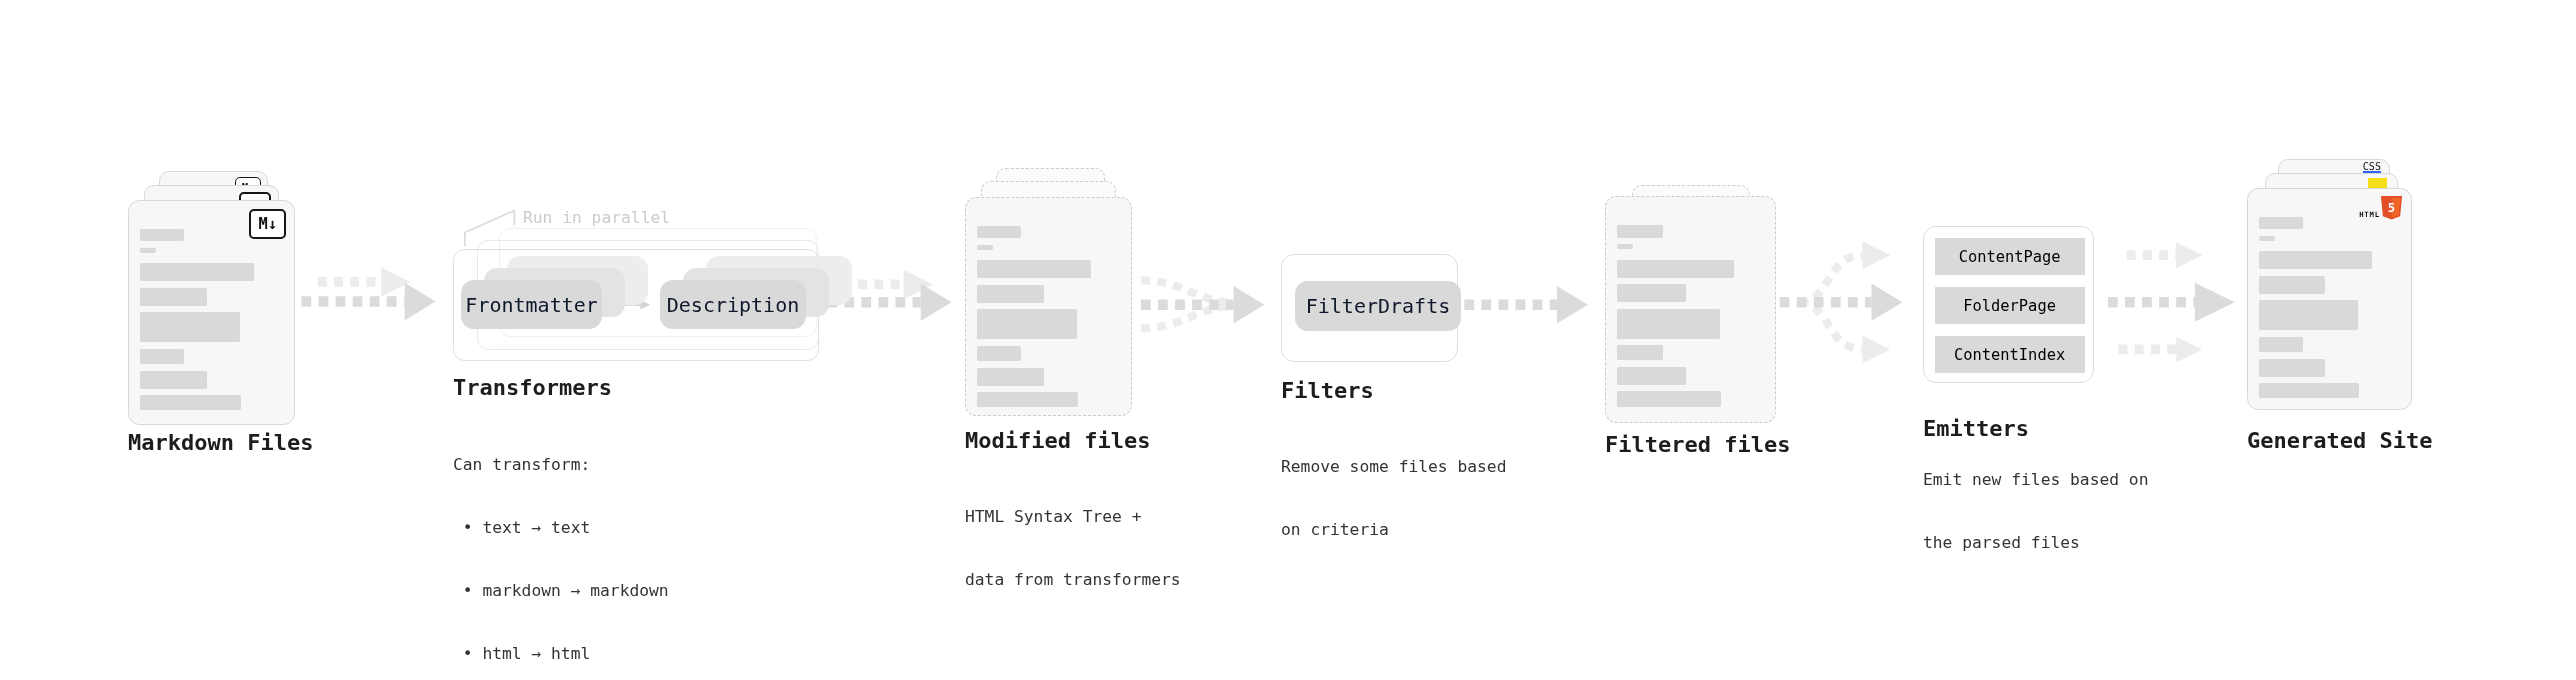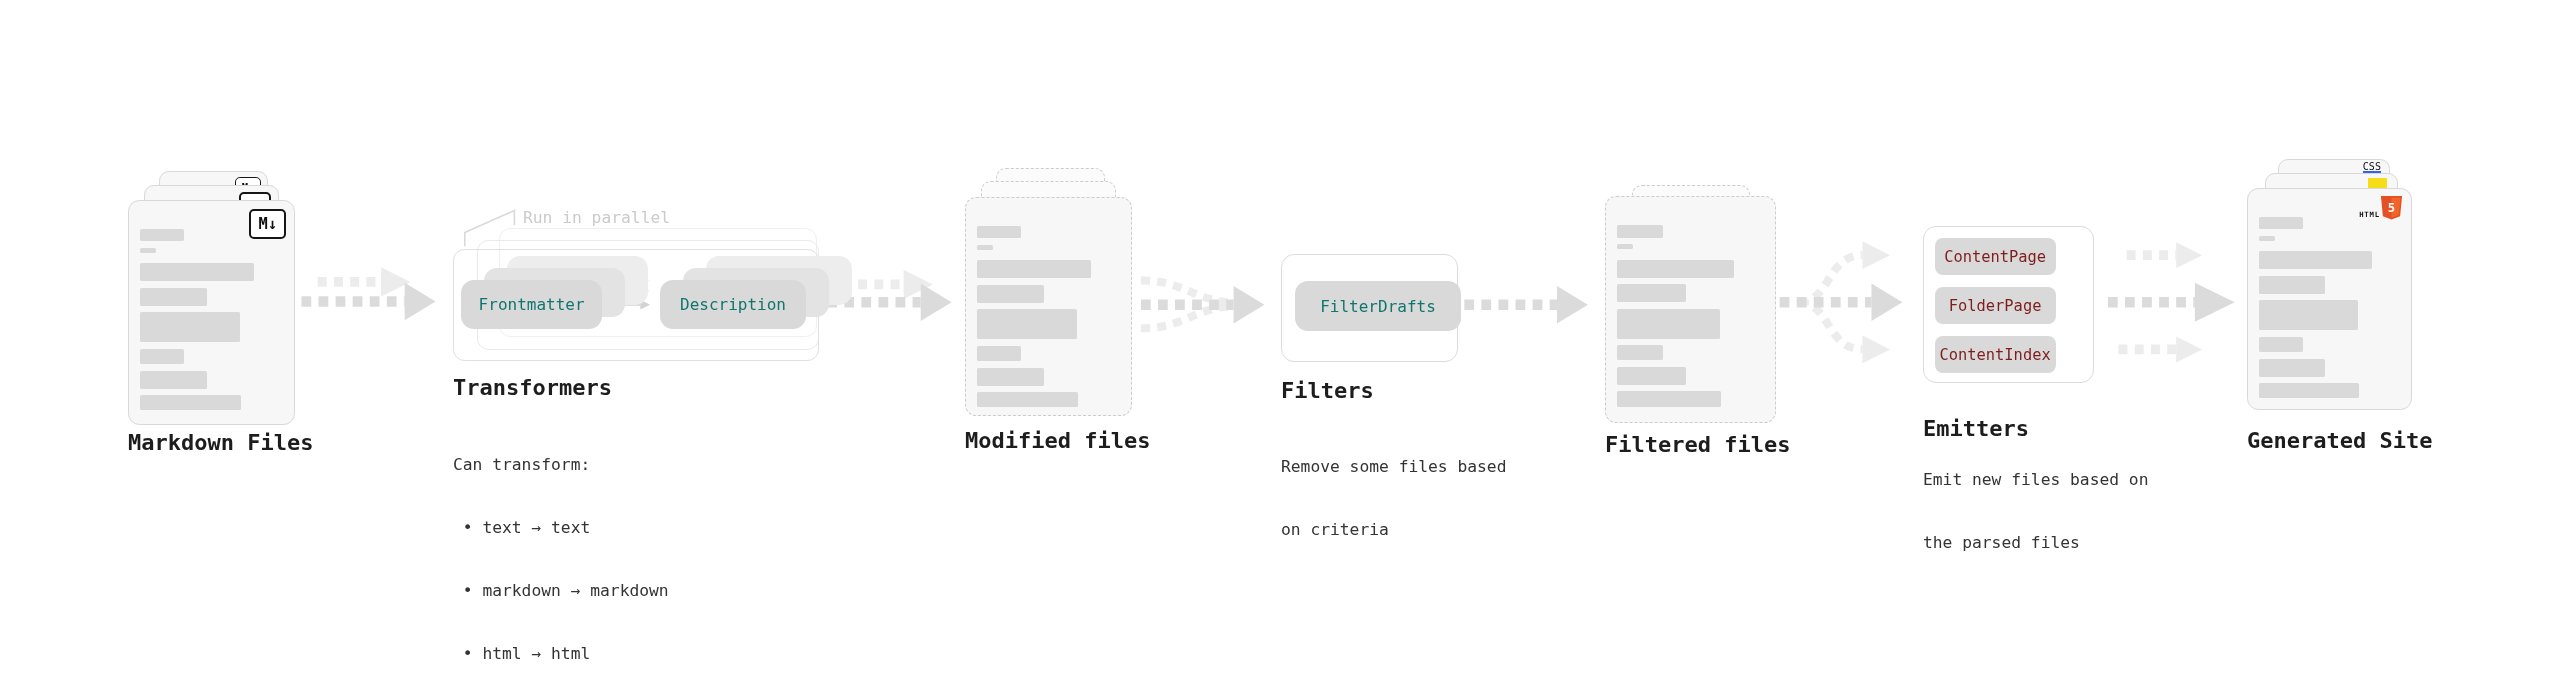--- a/index.html
+++ b/index.html
@@ -37,24 +37,24 @@
   .cssbar{display:block;width:18px;height:3.3px;background:var(--css_blue,#2e63f1);margin-top:0.8px;}
   .jsb{position:absolute;right:9.8px;top:4.1px;width:19.5px;height:11.4px;background:var(--js_yellow,#f5de19);}
   .htmlb{position:absolute;right:8.1px;top:6.5px;display:flex;flex-direction:row;align-items:flex-end;}
   .htmlb-label{font-size:7.3px;font-weight:bold;letter-spacing:0.8px;color:#111;line-height:8.1px;margin-bottom:0.8px;}
 
   
   .tbox{position:absolute;border:1.6px solid #e0e0e0;border-radius:11.4px;background:transparent;box-sizing:border-box;}
   .tbox.l2{border-color:#e9e9e9;}.tbox.l3{border-color:#f0f0f0;}
   .panel{position:absolute;background:#ffffff;border:1.6px solid #dcdcdc;border-radius:13px;box-sizing:border-box;}
   .node{position:absolute;background:#d9d9d9;border-radius:13px;display:flex;align-items:center;
-        justify-content:center;font-size:16px;color:#0f766e;white-space:pre;}
+        justify-content:center;font-size:20px;color:#0f172a;white-space:pre;}
   .node.g2{background:#e3e3e3;}.node.g3{background:#ededed;}
-  .ebtn{position:absolute;left:10.6px;width:121px;height:37px;background:#d9d9d9;border-radius:8px;
-        display:flex;align-items:center;justify-content:center;font-size:15.4px;color:#7f1d1d;}
+  .ebtn{position:absolute;left:10.6px;width:150px;height:37px;background:#d9d9d9;border-radius:0;
+        display:flex;align-items:center;justify-content:center;font-size:15.4px;color:#000000;}
 
   
   .h{position:absolute;font-size:22px;font-weight:600;color:var(--text_dark,#1d1d1d);white-space:pre;}
   .sub{position:absolute;font-size:16.3px;color:var(--text_body,#333);line-height:21px;white-space:pre;}
   .annot{position:absolute;font-size:16.3px;color:var(--annotation_gray,#cbcbcb);white-space:pre;}
 </style>
 </head>
 <body>
 
 <div id="canvas">
@@ -164,20 +164,24 @@
         <i class="bar b3"></i>
           <i class="bar b4"></i>
         <i class="bar b5"></i>
           <i class="bar b6"></i>
         <i class="bar b7"></i>
           <i class="bar b8"></i>
       </div>
     </div>
   </div>
   <div class="h" style="left:965px;top:428px">Modified files</div>
+  <div class="sub" style="left:965px;top:464px">
+    <div>HTML Syntax Tree +</div>
+    <div>data from transformers</div>
+  </div>
 
   <div class="panel" style="left:1281px;top:254px;width:177px;height:108px">
     <div class="node" style="left:13px;top:26px;width:166px;height:50px">FilterDrafts</div>
   </div>
   <div class="h" style="left:1281px;top:378px">Filters</div>
   <div class="sub" style="left:1281px;top:414px">
     <div>Remove some files based</div>
     <div>on criteria</div>
   </div>
 

